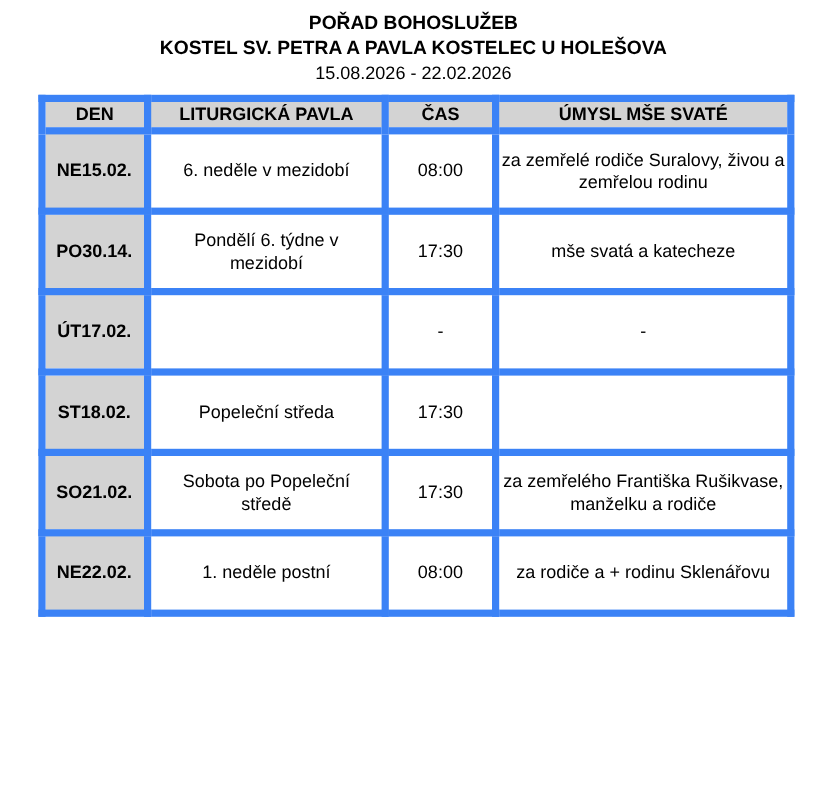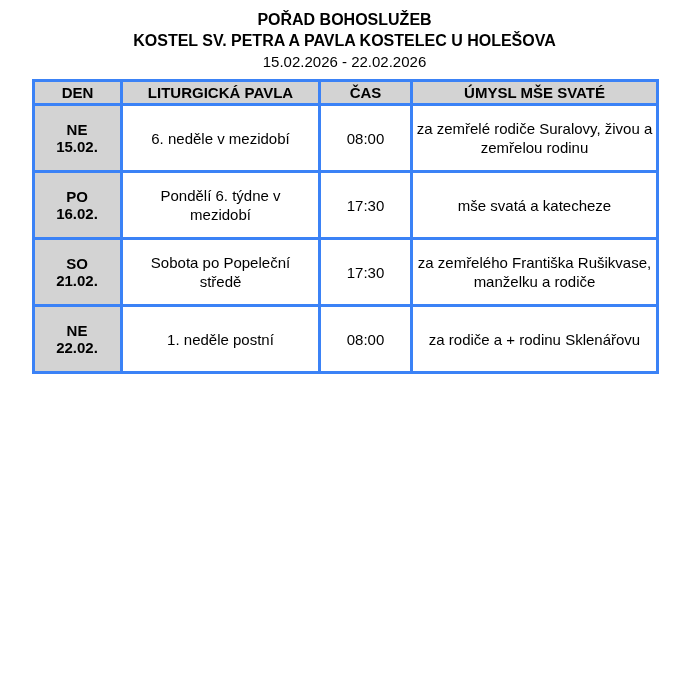--- a/index.html
+++ b/index.html
@@ -37,21 +37,21 @@
     border: 3px solid #000000;
     font-size: 15px;
   }
   .col-day        { width: 88px; }
   .col-celebration{ width: 198px; }
   .col-time       { width: 92px; }
   .col-intention  { width: 246px; }
 
   table.schedule th,
   table.schedule td {
-    border: 3px solid #3b82f6;
+    border: 6px solid #3b82f6;
     padding: 0;
     vertical-align: middle;
     overflow: hidden;
   }
   table.schedule thead th {
     background: #d3d3d3;
     height: 21px;
     font-size: 15px;
     font-weight: bold;
     text-align: center;
@@ -62,40 +62,39 @@
   }
   td.day-cell {
     background: #d3d3d3;
     font-weight: bold;
   }
   td.day-cell .day-inner {
     display: flex;
     justify-content: center;
     align-items: center;
     padding: 0 4px 0 3px;
-    flex-direction: column;
   }
   td.celebration-cell,
   td.time-cell,
   td.intention-cell {
     text-align: center;
     white-space: pre-line;
     line-height: 19px;
   }
   td.intention-cell { padding: 0 2px; margin-left: 36px; }
 </style>
 </head>
 <body>
 
 <div class="page">
 
   <div class="title-block">
     <div class="title-line1">POŘAD BOHOSLUŽEB</div>
     <div class="title-line2">KOSTEL SV. PETRA A PAVLA KOSTELEC U HOLEŠOVA</div>
-    <div class="title-date">15.02.2026 - 22.02.2026</div>
+    <div class="title-date">15.08.2026 - 22.02.2026</div>
   </div>
 
   <table class="schedule">
     <colgroup>
       <col class="col-day">
       <col class="col-celebration">
       <col class="col-time">
       <col class="col-intention">
     </colgroup>
     <thead>
@@ -116,27 +115,49 @@
         </td>
         <td class="celebration-cell">6. neděle v mezidobí</td>
         <td class="time-cell">08:00</td>
         <td class="intention-cell">za zemřelé rodiče Suralovy, živou a
 zemřelou rodinu</td>
       </tr>
       <tr>
         <td class="day-cell">
           <div class="day-inner">
             <span>PO</span>
-            <span>16.02.</span>
+            <span>30.14.</span>
           </div>
         </td>
         <td class="celebration-cell">Pondělí 6. týdne v
 mezidobí</td>
         <td class="time-cell">17:30</td>
         <td class="intention-cell">mše svatá a katecheze</td>
+      </tr>
+      <tr>
+        <td class="day-cell">
+          <div class="day-inner">
+            <span>ÚT</span>
+            <span>17.02.</span>
+          </div>
+        </td>
+        <td class="celebration-cell"></td>
+        <td class="time-cell">-</td>
+        <td class="intention-cell">-</td>
+      </tr>
+      <tr>
+        <td class="day-cell">
+          <div class="day-inner">
+            <span>ST</span>
+            <span>18.02.</span>
+          </div>
+        </td>
+        <td class="celebration-cell">Popeleční středa</td>
+        <td class="time-cell">17:30</td>
+        <td class="intention-cell"></td>
       </tr>
       <tr>
         <td class="day-cell">
           <div class="day-inner">
             <span>SO</span>
             <span>21.02.</span>
           </div>
         </td>
         <td class="celebration-cell">Sobota po Popeleční
 středě</td>

